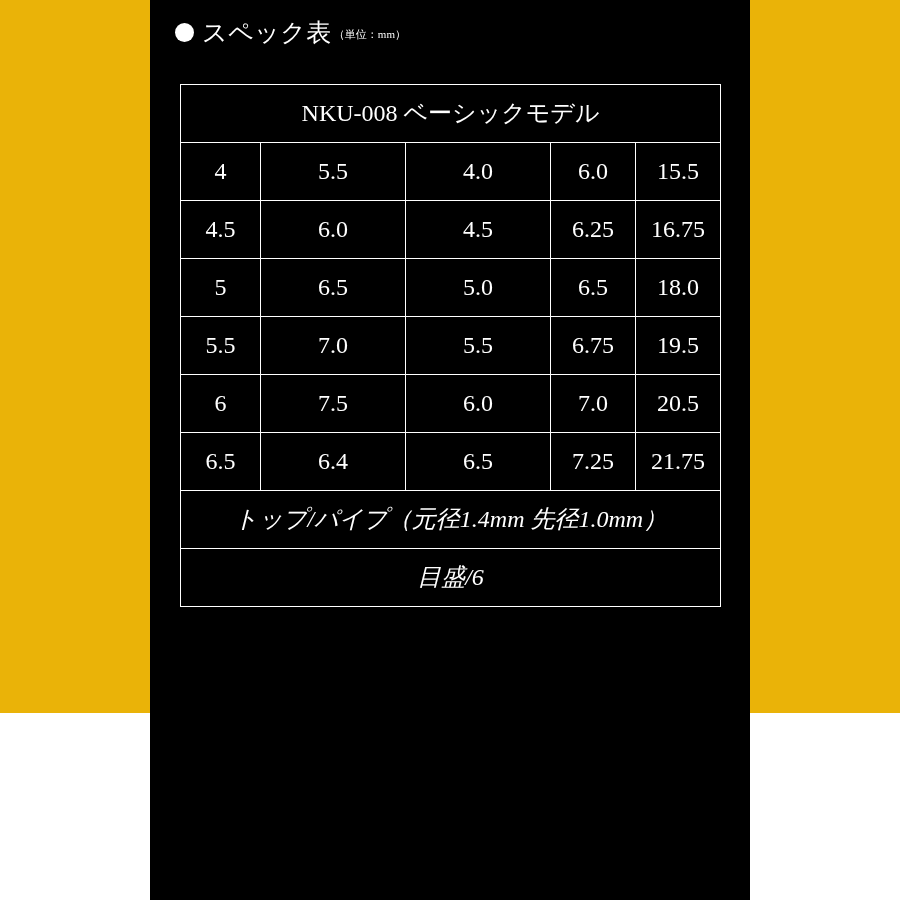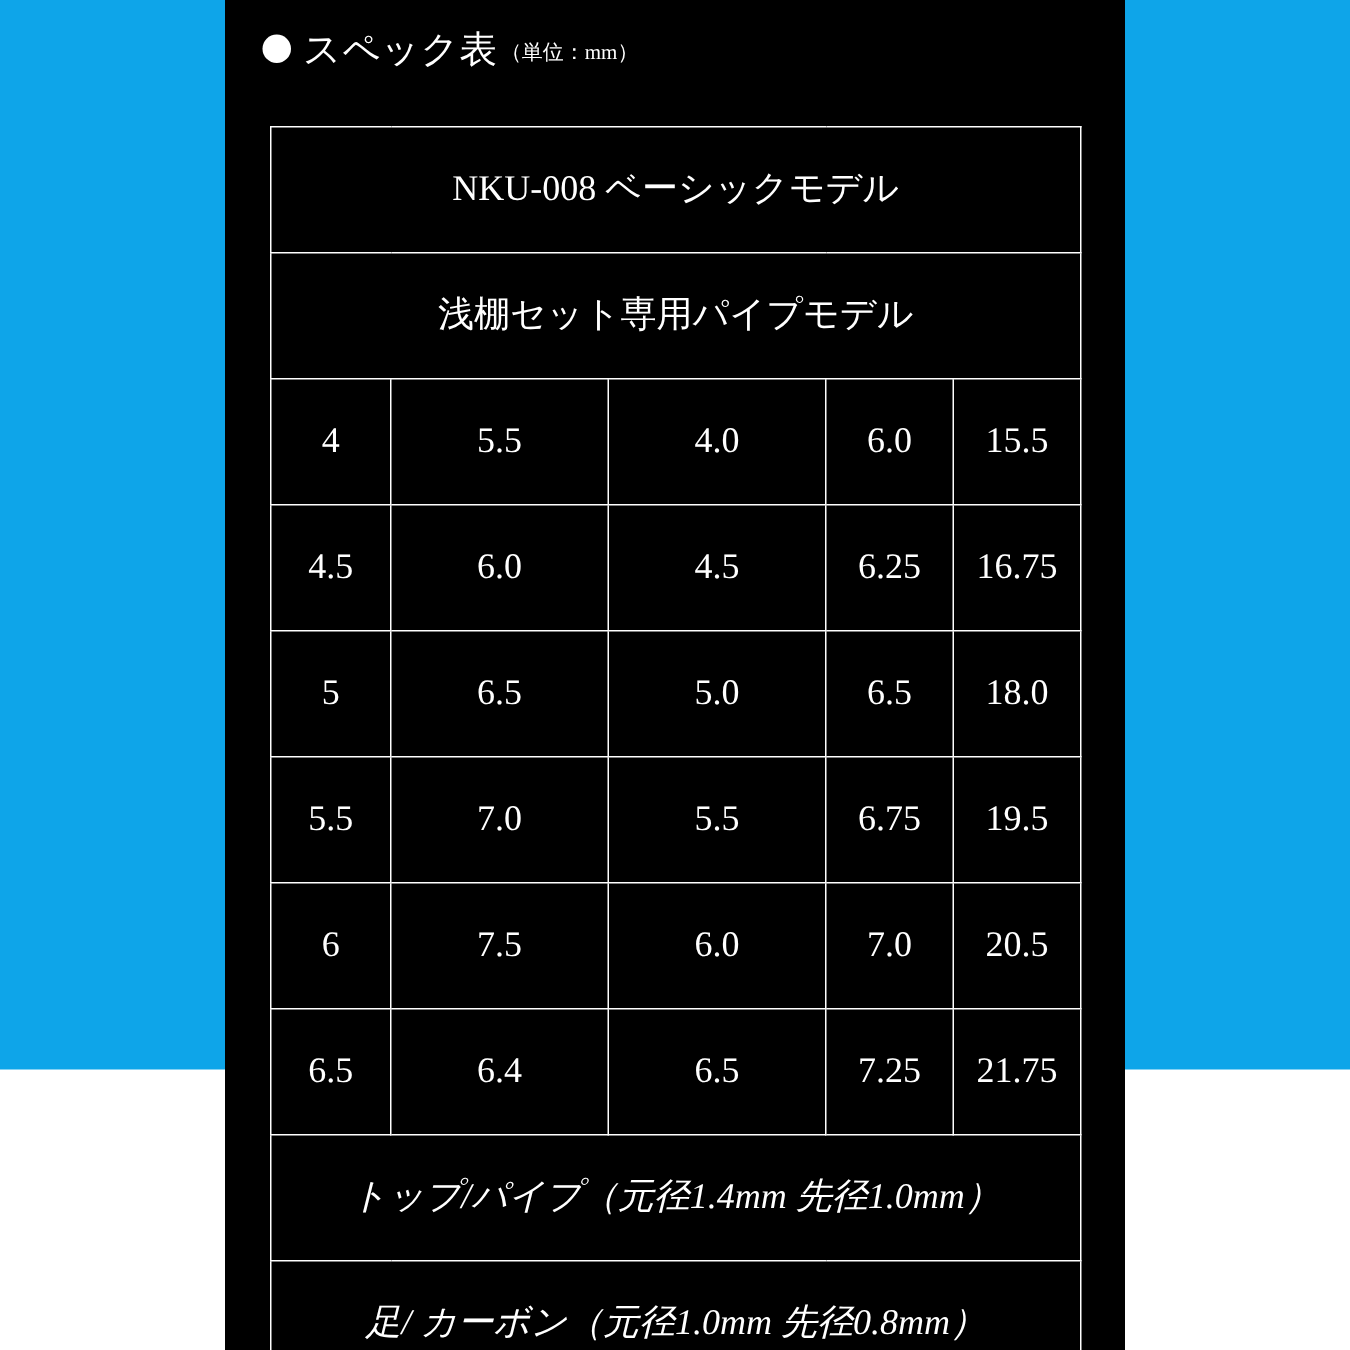--- a/index.html
+++ b/index.html
@@ -9,21 +9,21 @@
   }
   body {
     width: 900px;
     height: 900px;
     font-family: "Liberation Serif", "DejaVu Serif", serif;
   }
   #page {
     position: relative;
     width: 900px;
     height: 713px;
-    background: #0ea5e9;
+    background: #eab308;
   }
   #black-panel {
     position: absolute;
     left: 150px;
     top: 0;
     width: 600px;
     height: 900px;
     background: #000000;
     box-sizing: border-box;
   }
@@ -42,40 +42,40 @@
     height: 19px;
     border-radius: 50%;
     background: #ffffff;
     margin-right: 8px;
   }
   .heading-main {
     font-size: 25px;
     letter-spacing: 0.5px;
   }
   .heading-sub {
-    font-size: 14px;
+    font-size: 11px;
     margin-left: 2px;
     position: relative;
     top: 2px;
   }
 
   table.spec {
     position: absolute;
     left: 30px;
     top: 84px;
     width: 540px;
     border-collapse: collapse;
     color: #ffffff;
     table-layout: fixed;
   }
   table.spec td {
     border: 1px solid #ffffff;
     text-align: center;
     vertical-align: middle;
-    padding: 13px;
+    padding: 0;
     height: 57px;
     font-size: 24px;
     line-height: 1.1;
   }
   td.title-row {
     font-size: 25px;
   }
   td.headcell {
     font-size: 25px;
   }
@@ -109,23 +109,20 @@
       <colgroup>
         <col class="col1">
           <col class="col2">
           <col class="col3">
           <col class="col4">
           <col class="col5">
       </colgroup>
       <tbody>
         <tr>
           <td class="title-row" colspan="5">NKU-008 ベーシックモデル</td>
-        </tr>
-        <tr>
-          <td class="title-row" colspan="5">浅棚セット専用パイプモデル</td>
         </tr>
 
 
         <tr>
           <td class="numcell">4</td>
           <td class="numcell">5.5</td>
           <td class="numcell">4.0</td>
           <td class="numcell">6.0</td>
           <td class="numcell">15.5</td>
         </tr>
@@ -162,22 +159,19 @@
           <td class="numcell">6.4</td>
           <td class="numcell">6.5</td>
           <td class="numcell">7.25</td>
           <td class="numcell">21.75</td>
         </tr>
 
         <tr>
           <td class="footer-row" colspan="5">トップ/パイプ（元径1.4mm 先径1.0mm）</td>
         </tr>
         <tr>
-          <td class="footer-row" colspan="5">足/ カーボン（元径1.0mm 先径0.8mm）</td>
-        </tr>
-        <tr>
           <td class="footer-row" colspan="5">目盛/6</td>
         </tr>
       </tbody>
     </table>
 
   </div>
 </div>
 
 </body></html>

